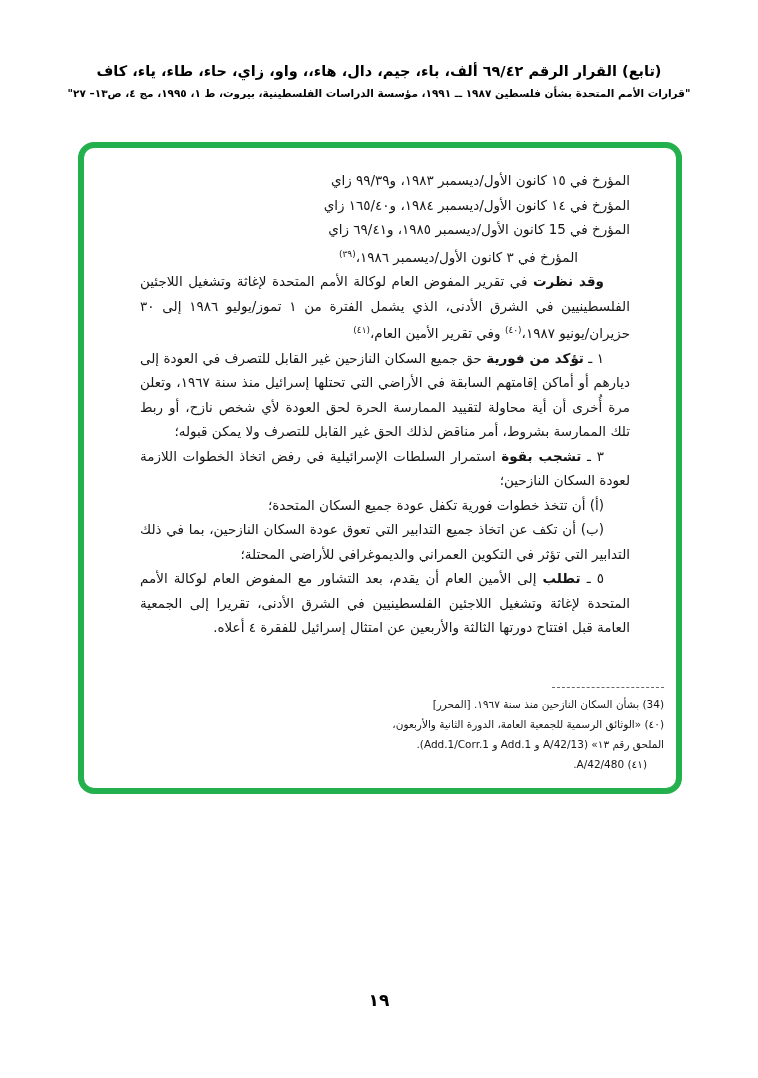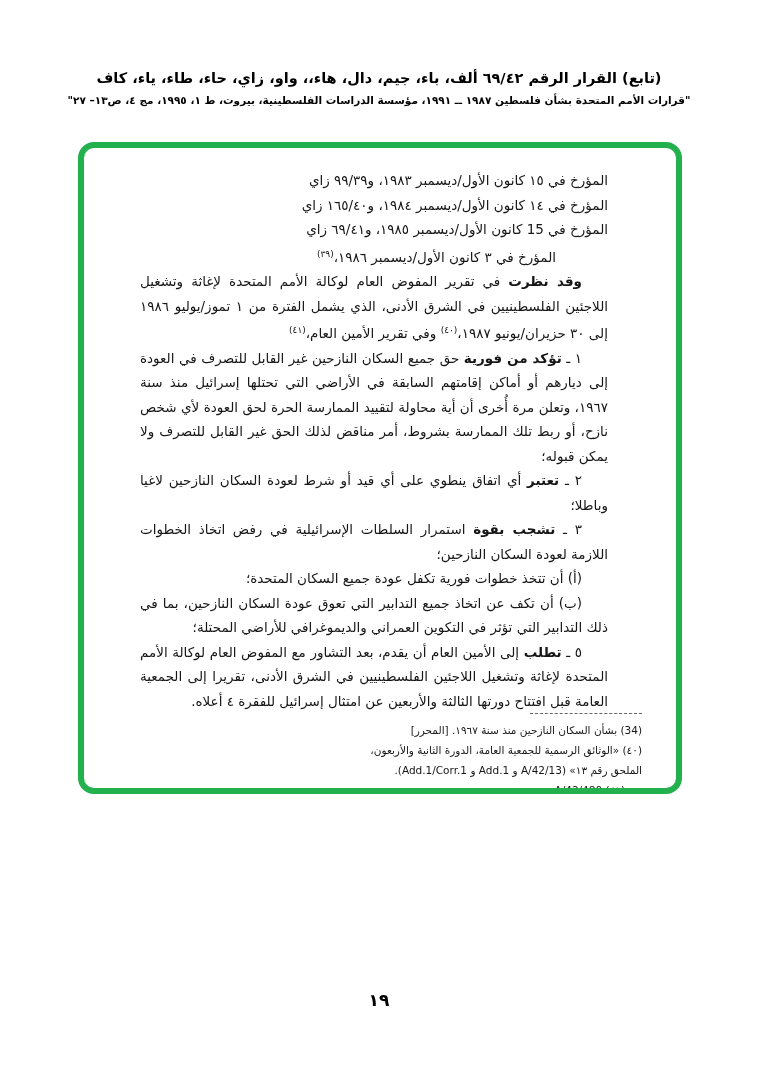--- a/index.html
+++ b/index.html
@@ -4,35 +4,35 @@
 <style>
   html,body { margin:0; padding:0; }
   body {
     width:758px; height:1078px;
     background:#ffffff;
     font-family:"DejaVu Sans", sans-serif;
     position:relative;
     color:#141414;
   }
   .page-header {
-    position:absolute; top:70px; left:0; width:100%;
+    position:absolute; top:63px; left:0; width:100%;
     text-align:center; direction:rtl;
   }
   .hdr-title { font-size:14.5px; font-weight:bold; color:#000; }
   .hdr-source { font-size:10.5px; font-weight:bold; margin-top:8px; color:#000; }
 
   .frame {
     position:absolute; left:78px; top:142px;
     width:604px; height:652px;
     box-sizing:border-box;
     border:6px solid #22b14c;
     border-radius:16px;
     background:#ffffff;
     display:flex; flex-direction:column;
-    padding:20px 68px 14px 56px;
+    padding:20px 46px 14px 56px;
     overflow:hidden;
   }
   .doc-body {
     direction:rtl;
     text-align:justify;
     font-size:13.5px;
     line-height:24.5px;
     color:#161616;
   }
   .doc-body .pre-line { text-align:right; }
@@ -80,21 +80,20 @@
 </header>
 
 <section class="frame" style="border-color: rgb(34, 177, 76);">
   <div class="doc-body">
       <div class="pre-line"><span>المؤرخ في ١٥ كانون الأول/ديسمبر ١٩٨٣، و٩٩/٣٩ زاي</span></div>
       <div class="pre-line"><span>المؤرخ في ١٤ كانون الأول/ديسمبر ١٩٨٤، و١٦٥/٤٠ زاي</span></div>
       <div class="pre-line"><span>المؤرخ في 15 كانون الأول/ديسمبر ١٩٨٥، و٦٩/٤١ زاي</span></div>
       <div class="pre-line-indent"><span>المؤرخ في ٣ كانون الأول/ديسمبر ١٩٨٦،</span><span class="fnref">(٣٩)</span></div>
       <div class="para"><span class="b">وقد نظرت</span><span> في تقرير المفوض العام لوكالة الأمم المتحدة لإغاثة وتشغيل اللاجئين الفلسطينيين في الشرق الأدنى، الذي يشمل الفترة من ١ تموز/يوليو ١٩٨٦ إلى ٣٠ حزيران/يونيو ١٩٨٧،</span><span class="fnref">(٤٠)</span><span> وفي تقرير الأمين العام،</span><span class="fnref">(٤١)</span></div>
       <div class="para"><span>١ ـ </span><span class="b">تؤكد من فورية</span><span> حق جميع السكان النازحين غير القابل للتصرف في العودة إلى ديارهم أو أماكن إقامتهم السابقة في الأراضي التي تحتلها إسرائيل منذ سنة ١٩٦٧، وتعلن مرة أُخرى أن أية محاولة لتقييد الممارسة الحرة لحق العودة لأي شخص نازح، أو ربط تلك الممارسة بشروط، أمر مناقض لذلك الحق غير القابل للتصرف ولا يمكن قبوله؛</span></div>
-      <div class="para"><span>٢ ـ </span><span class="b">تعتبر</span><span> أي اتفاق ينطوي على أي قيد أو شرط لعودة السكان النازحين لاغيا وباطلا؛</span></div>
       <div class="para"><span>٣ ـ </span><span class="b">تشجب بقوة</span><span> استمرار السلطات الإسرائيلية في رفض اتخاذ الخطوات اللازمة لعودة السكان النازحين؛</span></div>
       <div class="para"><span>(أ) أن تتخذ خطوات فورية تكفل عودة جميع السكان المتحدة؛</span></div>
       <div class="para"><span>(ب) أن تكف عن اتخاذ جميع التدابير التي تعوق عودة السكان النازحين، بما في ذلك التدابير التي تؤثر في التكوين العمراني والديموغرافي للأراضي المحتلة؛</span></div>
       <div class="para"><span>٥ ـ </span><span class="b">تطلب</span><span> إلى الأمين العام أن يقدم، بعد التشاور مع المفوض العام لوكالة الأمم المتحدة لإغاثة وتشغيل اللاجئين الفلسطينيين في الشرق الأدنى، تقريرا إلى الجمعية العامة قبل افتتاح دورتها الثالثة والأربعين عن امتثال إسرائيل للفقرة ٤ أعلاه.</span></div>
     </div>
   <div class="footnote-sec">
     <div class="fn-sep"></div>
     <div>
         <div class="footnote"><span>(34) بشأن السكان النازحين منذ سنة ١٩٦٧. [المحرر]</span></div>
         <div class="footnote"><span>(٤٠) «الوثائق الرسمية للجمعية العامة، الدورة الثانية والأربعون، الملحق رقم ١٣» (A/42/13 و Add.1 و Add.1/Corr.1).</span></div>

